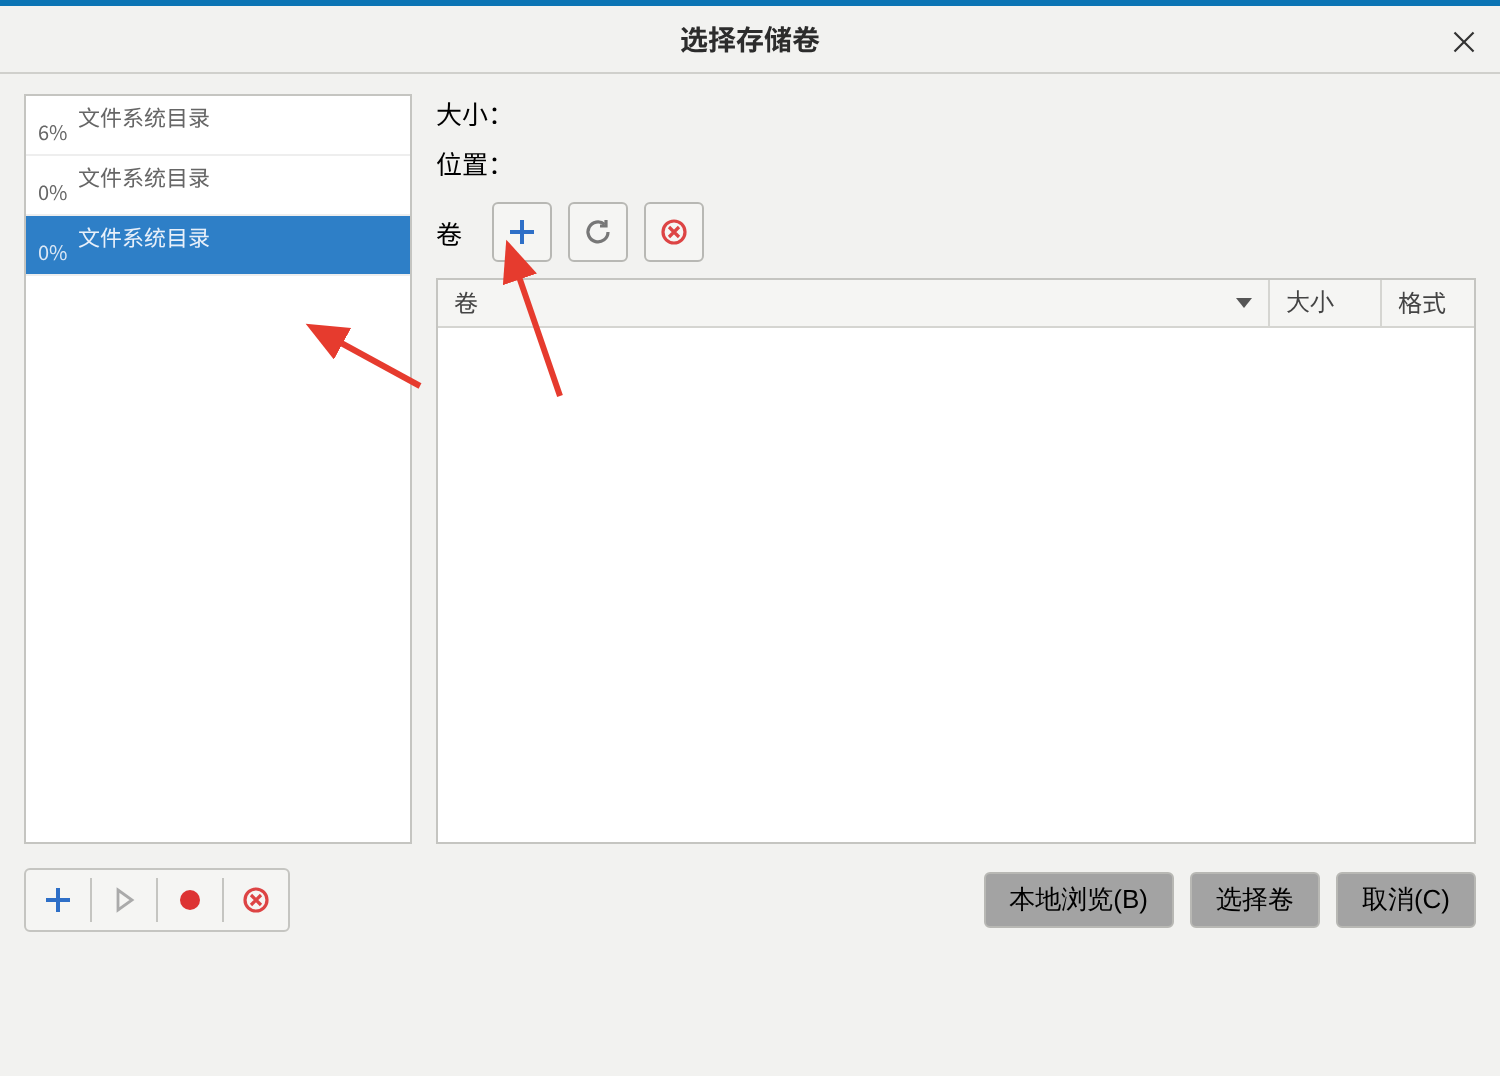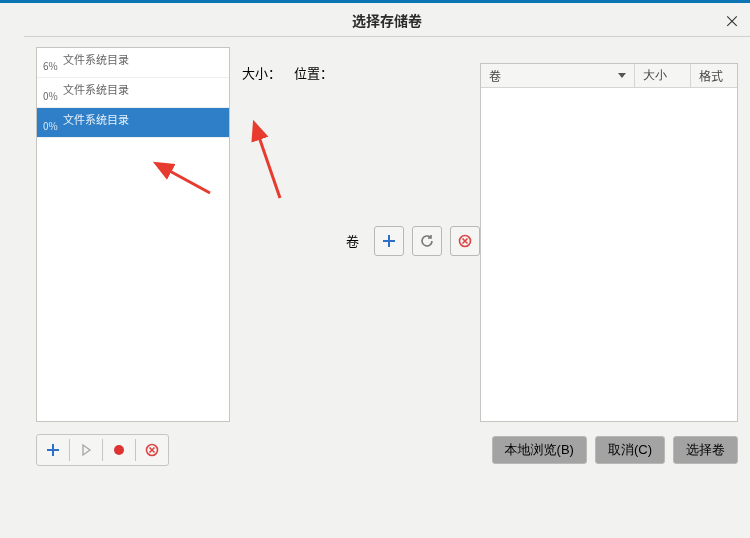--- a/index.html
+++ b/index.html
@@ -10,21 +10,20 @@
   width: 750px;
   height: 538px;
   overflow: hidden;
 }
 .window {
   width: 750px;
   height: 476px;
   display: flex;
   flex-direction: column;
   border-top: 3px solid #0b74b4;
-  padding-left: 24px;
 }
 .titlebar {
   height: 34px;
   background: #f2f2f0;
   border-bottom: 1px solid #d0d0cc;
   display: flex;
   align-items: center;
   justify-content: center;
   position: relative;
 }
@@ -71,22 +70,21 @@
 }
 .pool-item.selected .pct { color: #dce8f5; }
 .pool-item .info { flex: 1; }
 .pool-item .name { font-size: 13px; line-height: 17px; }
 .pool-item .type { font-size: 11px; color: #666; line-height: 15px; }
 .pool-item.selected .type { color: #e8f0fa; }
 
 .right-pane {
   flex: 1;
   display: flex;
-  flex-direction: row;
-  margin-top: 16px;
+  flex-direction: column;
 }
 .info-row {
   display: flex;
   margin-bottom: 6px;
   font-size: 13px;
 }
 .info-row .label { width: 52px; }
 .info-row .value { flex: 1; }
 
 .vol-toolbar {
@@ -284,22 +282,22 @@
       <div class="sep"></div>
       <div class="icon-btn">
         <svg viewBox="0 0 14 14">
             <circle cx="7" cy="7" r="5.5" fill="none" stroke="#d44" stroke-width="1.6"></circle>
             <path d="M4.5 4.5l5 5M9.5 4.5l-5 5" stroke="#d44" stroke-width="1.6"></path>
           </svg>
       </div>
     </div>
     <div class="footer-right">
       <button class="btn">本地浏览(B)</button>
+      <button class="btn">选择卷</button>
       <button class="btn">取消(C)</button>
-      <button class="btn">选择卷</button>
     </div>
   </div>
 </div>
 
 <div class="arrow" style="left:162px; top:165px;">
   <svg width="50" height="30">
       <defs>
         <marker id="ah1" markerWidth="8" markerHeight="8" refX="2" refY="3" orient="auto">
           <path d="M0,0 L0,6 L7,3 z" fill="#e63b2e"></path>
         </marker>

